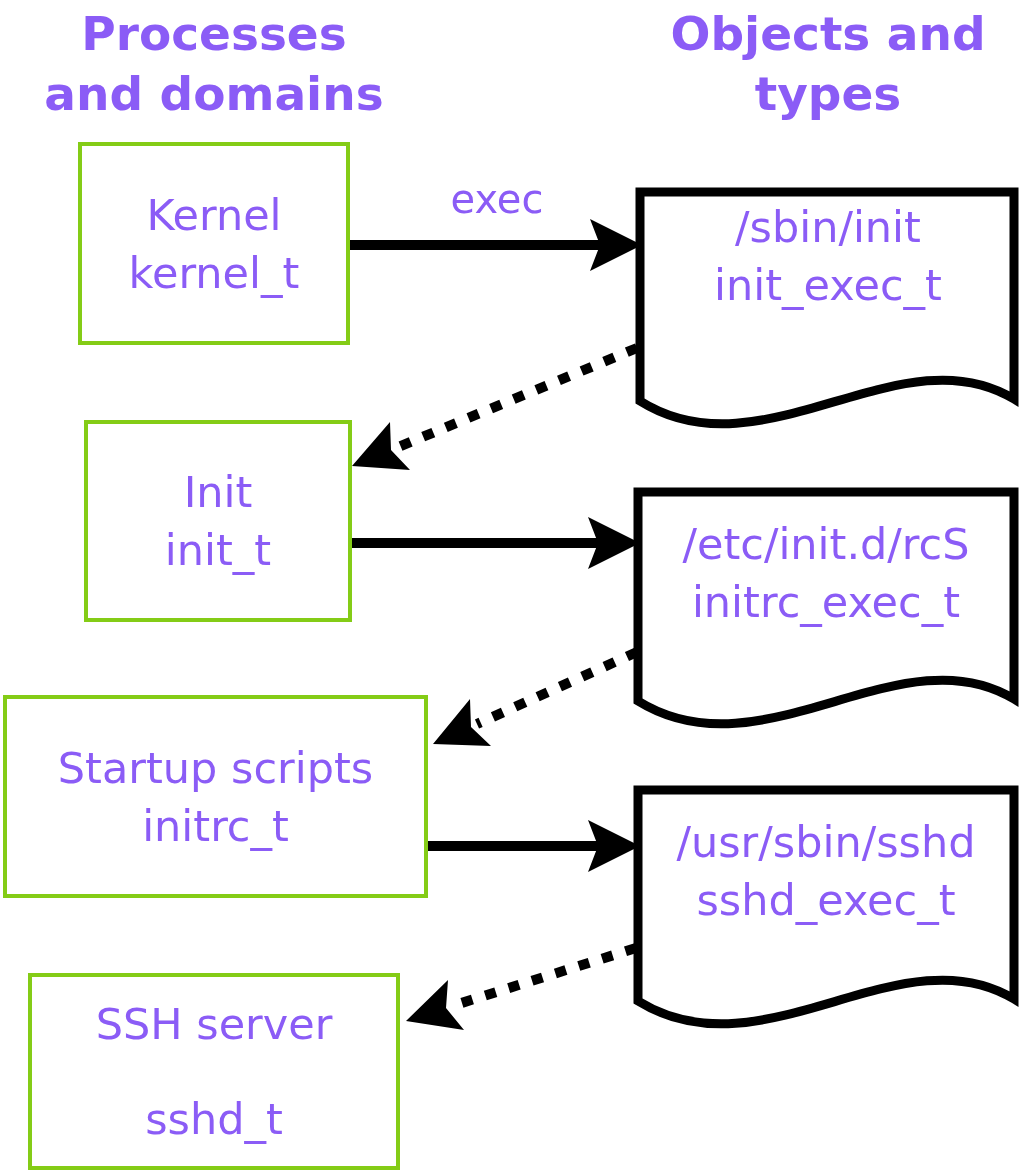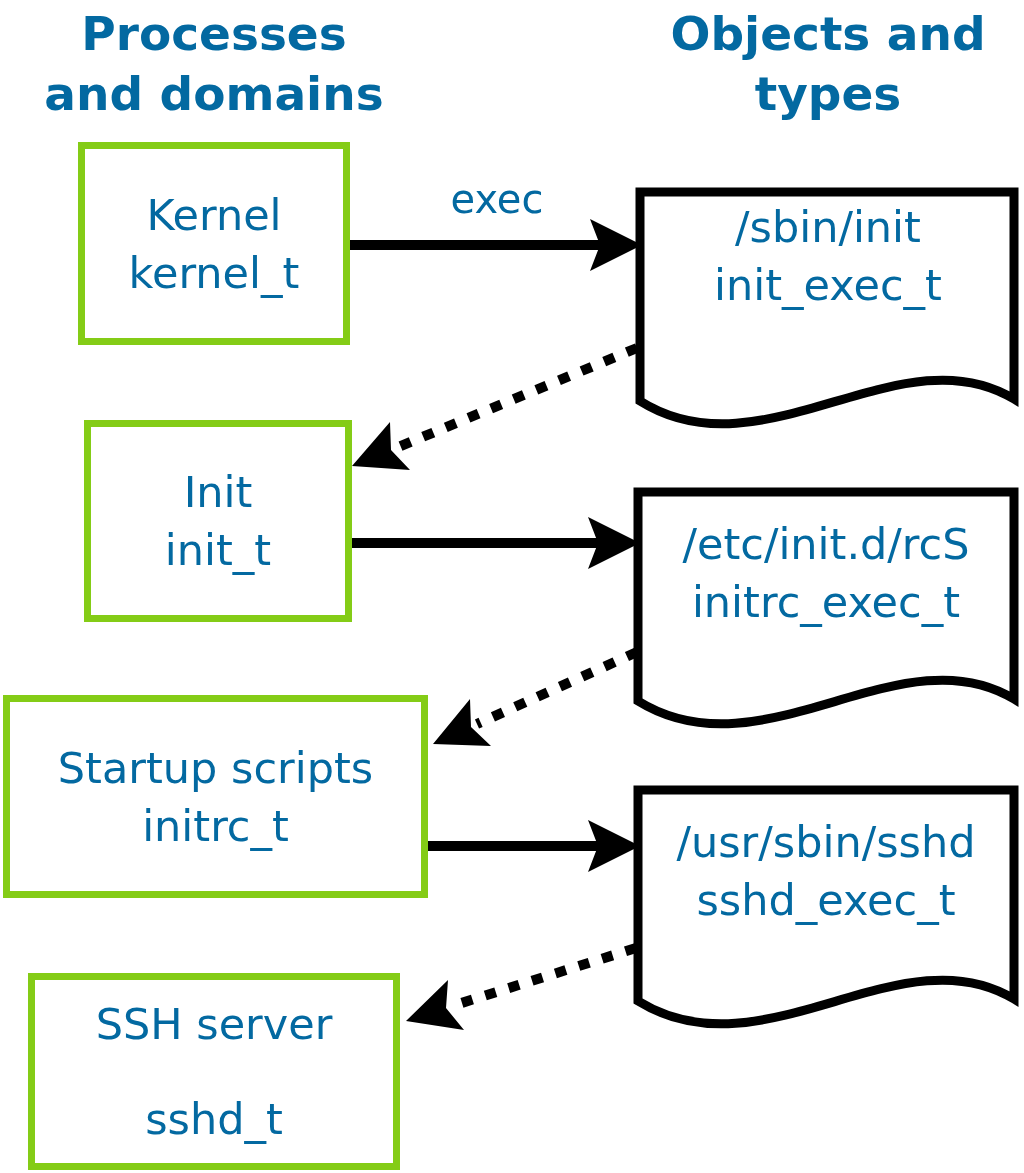--- a/index.html
+++ b/index.html
@@ -6,21 +6,21 @@
     margin: 0;
     padding: 0;
     background: #ffffff;
   }
   .canvas {
     position: relative;
     width: 1024px;
     height: 1173px;
     background: #ffffff;
     font-family: "DejaVu Sans", "Liberation Sans", sans-serif;
-    color: #0369a1;
+    color: #8b5cf6;
     overflow: hidden;
   }
   .layer-svg {
     position: absolute;
     left: 0;
     top: 0;
     width: 1024px;
     height: 1173px;
   }
   .col-header {
@@ -31,21 +31,21 @@
     font-size: 47px;
     font-weight: bold;
     line-height: 60px;
     white-space: nowrap;
   }
   .col-header.left  { left: 14px; }
   .col-header.right { left: 628px; }
   .proc-box {
     position: absolute;
     box-sizing: border-box;
-    border: 7px solid #84cc16;
+    border: 4px solid #84cc16;
     background: #ffffff;
     display: flex;
     flex-direction: column;
     align-items: center;
     justify-content: center;
     text-align: right;
     font-size: 43px;
     line-height: 58px;
     white-space: nowrap;
   }

